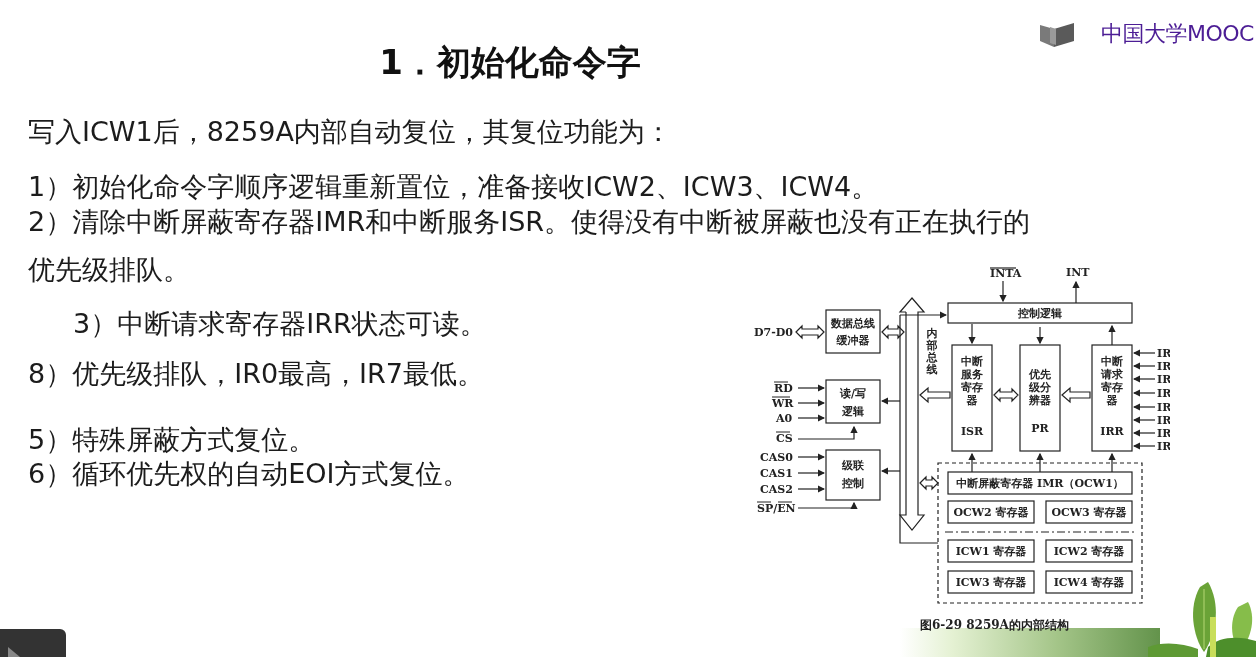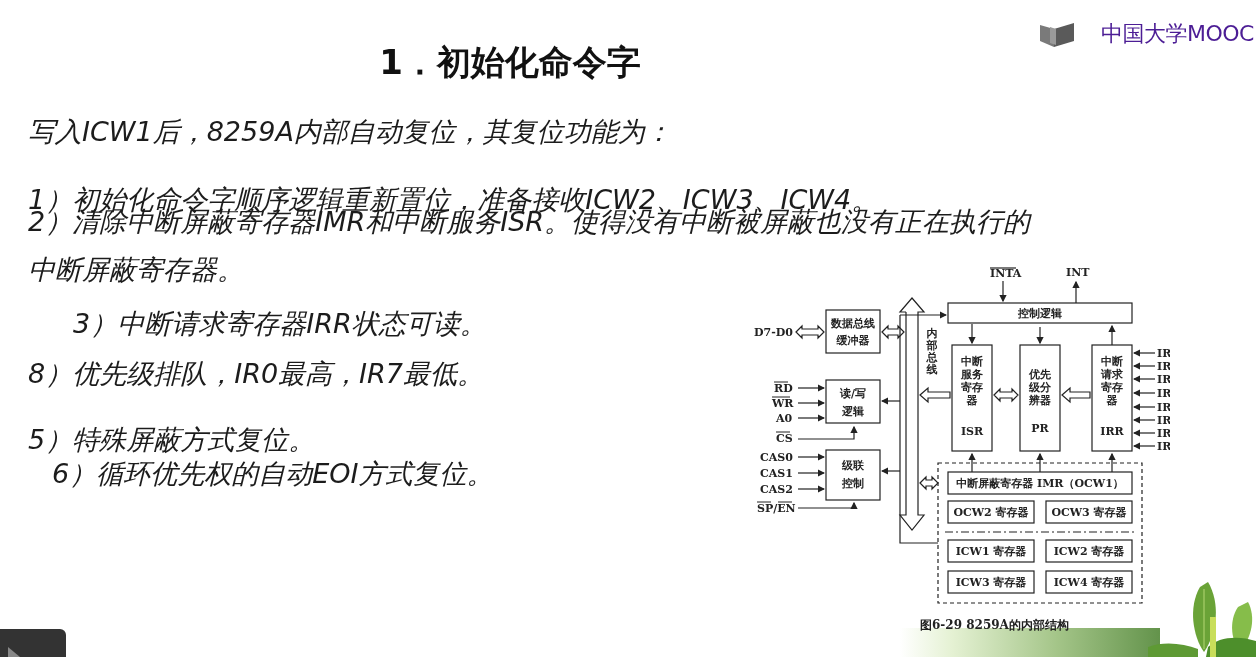--- a/index.html
+++ b/index.html
@@ -22,21 +22,20 @@
   .title {
     position:absolute; left:0; width:1020px; top:40px; text-align:center;
     font-size:34px; font-weight:bold; font-family:"DejaVu Serif", serif;
     color:#111;
   }
   .title .num { font-family:"DejaVu Sans", sans-serif; }
   .line {
     position:absolute; left:28px; font-size:27px; line-height:34px;
     white-space:nowrap; color:#1c1c1c;
     font-family:"DejaVu Sans", sans-serif;
-    font-style:italic;
   }
   .diagram { position:absolute; left:740px; top:257px; width:430px; height:385px;font-weight:bold; }
   .diagram svg text { font-family:"DejaVu Serif", serif; fill:#222; }
   .plant {
     position:absolute; right:0; bottom:0; width:110px; height:120px;
   }
   .video-btn {
     position:absolute; left:0; top:629px; width:66px; height:28px;
     background:#333333; border-top-right-radius:6px;
   }
@@ -61,27 +60,27 @@
     </svg>
   </div>
   <span class="logo-text">中国大学MOOC</span>
 </div>
 
 <div class="title">
   <span class="num">1．</span><span>初始化命令字</span>
 </div>
 
 <div class="line" style="top:115px;">写入ICW1后，8259A内部自动复位，其复位功能为：</div>
-<div class="line" style="top:183px;">1）初始化命令字顺序逻辑重新置位，准备接收ICW2、ICW3、ICW4。</div>
+<div class="line" style="top:170px;">1）初始化命令字顺序逻辑重新置位，准备接收ICW2、ICW3、ICW4。</div>
 <div class="line" style="top:205px;">2）清除中断屏蔽寄存器IMR和中断服务ISR。使得没有中断被屏蔽也没有正在执行的</div>
-<div class="line" style="top:253px;">中断屏蔽寄存器。</div>
+<div class="line" style="top:253px;">优先级排队。</div>
 <div class="line" style="top:307px;margin-left:45px;">3）中断请求寄存器IRR状态可读。</div>
 <div class="line" style="top:357px;">8）优先级排队，IR0最高，IR7最低。</div>
 <div class="line" style="top:407px;margin-top:16px;">5）特殊屏蔽方式复位。</div>
-<div class="line" style="top:457px;margin-left:24px;">6）循环优先权的自动EOI方式复位。</div>
+<div class="line" style="top:457px;">6）循环优先权的自动EOI方式复位。</div>
 
 <div class="green-strip"></div>
 
 <div class="diagram">
   <svg width="430" height="385" viewBox="740 270 430 385" font-size="11">
     <defs>
       <marker id="ah" markerWidth="6" markerHeight="6" refX="5" refY="3" orient="auto">
         <polygon points="0,0 6,3 0,6" fill="#222"></polygon>
       </marker>
     </defs>

